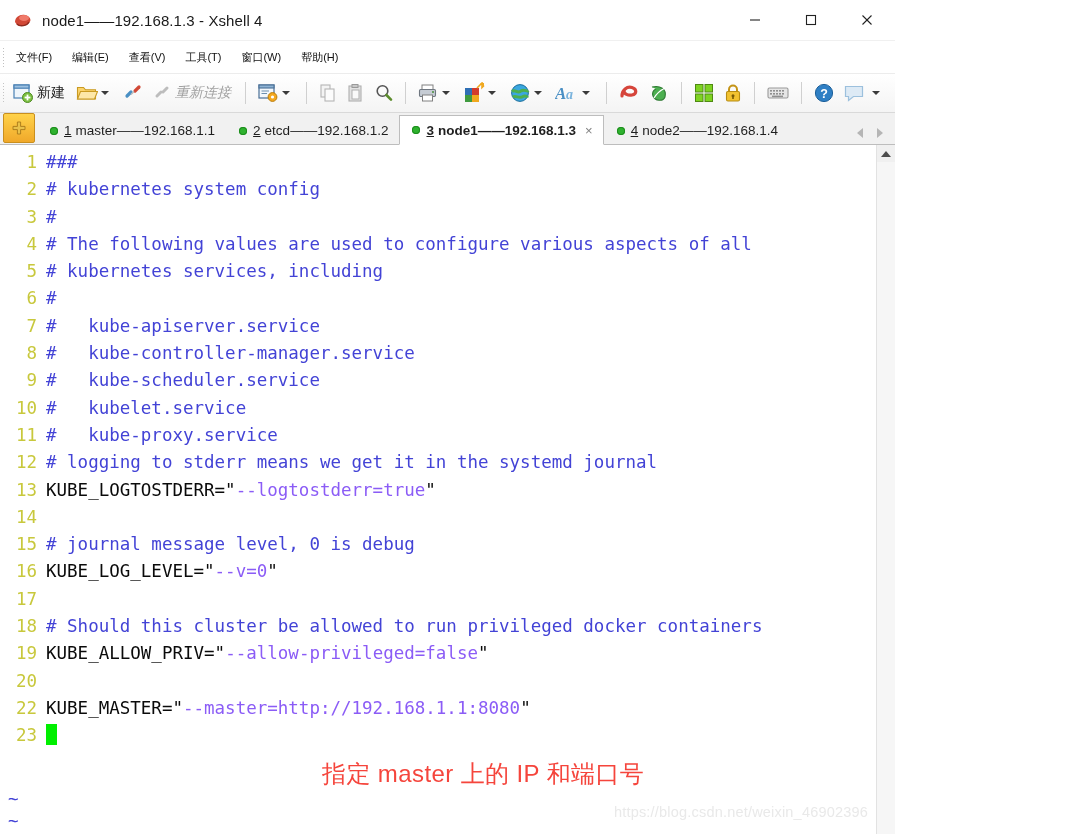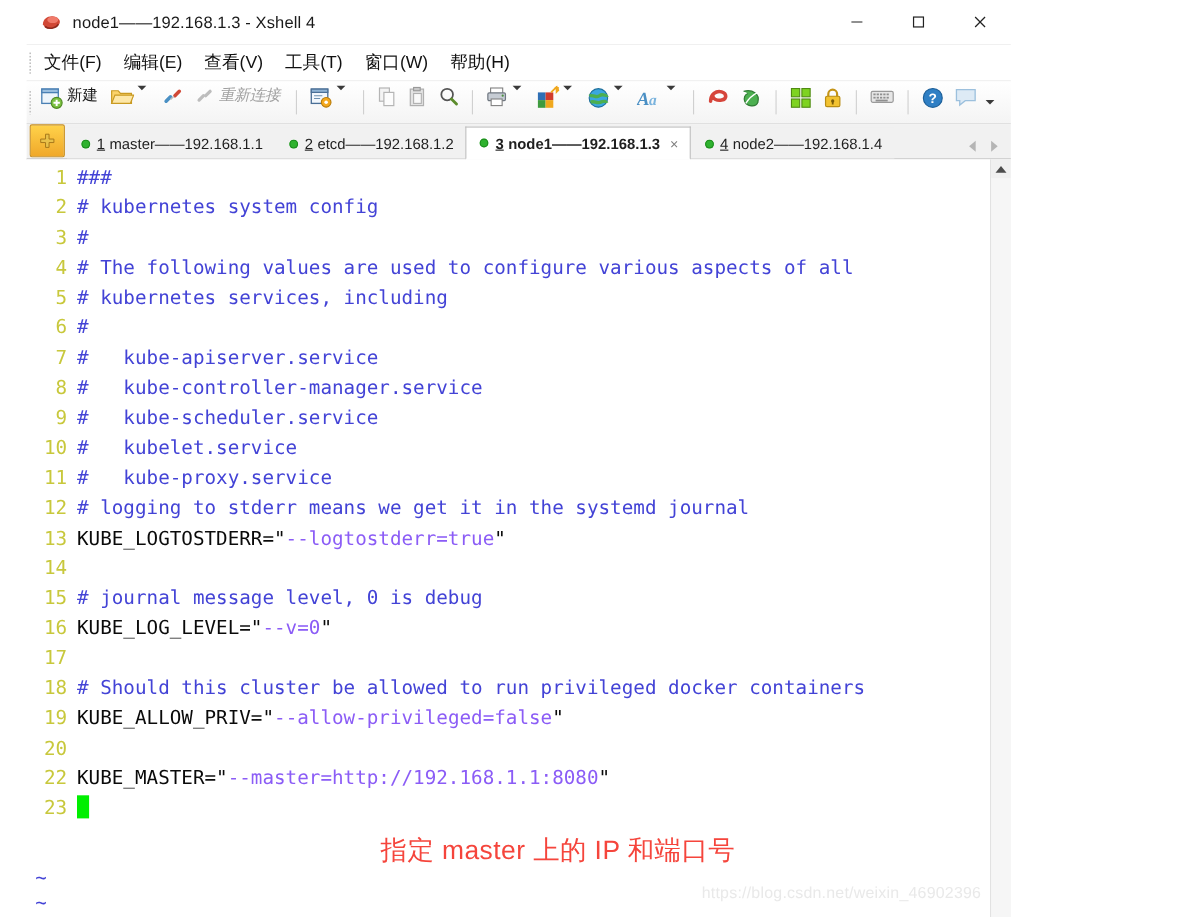--- a/index.html
+++ b/index.html
@@ -12,21 +12,20 @@
     -webkit-font-smoothing: antialiased;
   }
   #app {
     position: relative;
     width: 895px;
     height: 834px;
     overflow: hidden;
     background: #ffffff;
     display: flex;
     flex-direction: column;
-    margin-left: 24px;
   }
 
   
   .titlebar {
     height: 40px;
     flex: 0 0 40px;
     background: #ffffff;
     display: flex;
     align-items: center;
     border-bottom: 1px solid #f0f0f0;
@@ -74,21 +73,21 @@
   }
   .menubar::before {
     content: "";
     position: absolute;
     left: 2px; top: 6px;
     width: 3px; height: 20px;
     background-image: radial-gradient(#c0c0c0 38%, transparent 40%);
     background-size: 3px 3px;
   }
   .menu-item {
-    font-size: 16px;
+    font-size: 11px;
     color: #111111;
     padding: 3px 10px;
     white-space: nowrap;
     cursor: default;
     font-family: "Liberation Sans", sans-serif;
   }
 
   
   .toolbar {
     height: 38px;
@@ -103,21 +102,21 @@
   .toolbar::before {
     content: "";
     position: absolute;
     left: 2px; top: 8px;
     width: 3px; height: 22px;
     background-image: radial-gradient(#c4c4c4 38%, transparent 40%);
     background-size: 3px 3px;
   }
   .tb-btn {
     display: flex;
-    align-items: flex-start;
+    align-items: center;
     height: 30px;
     padding: 0 3px;
     cursor: default;
     border: 1px solid transparent;
     border-radius: 2px;
   }
   .tb-label {
     font-size: 14px;
     color: #1b1b1b;
     margin-left: 3px;

